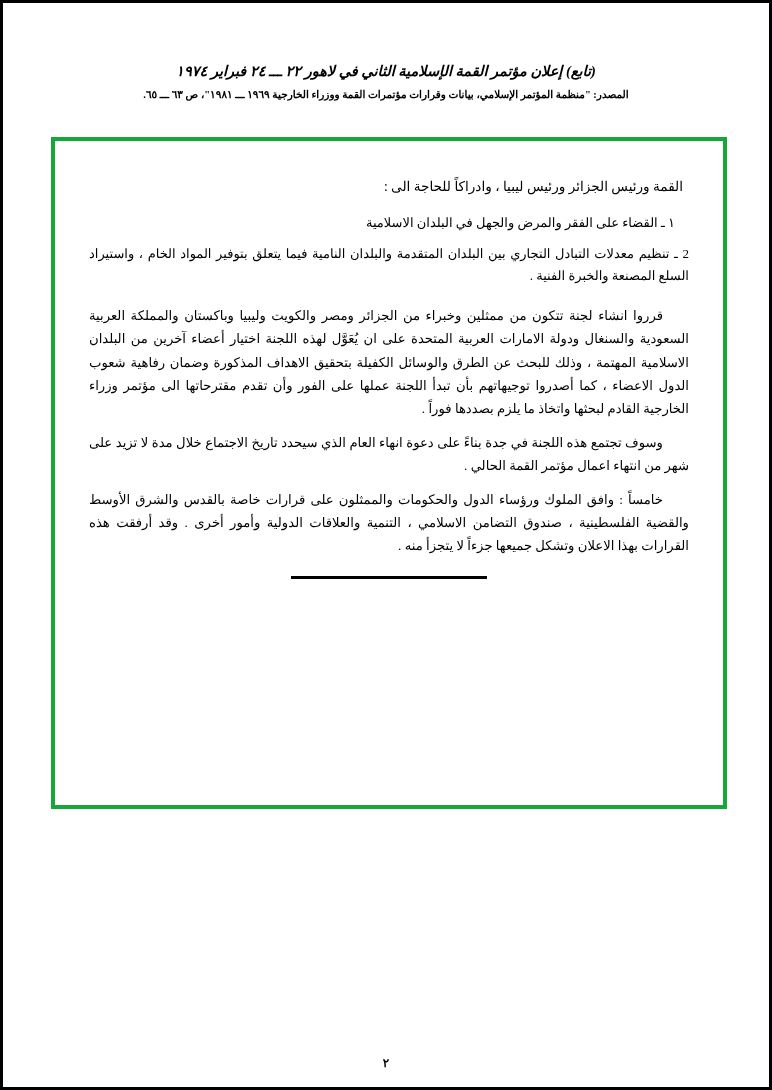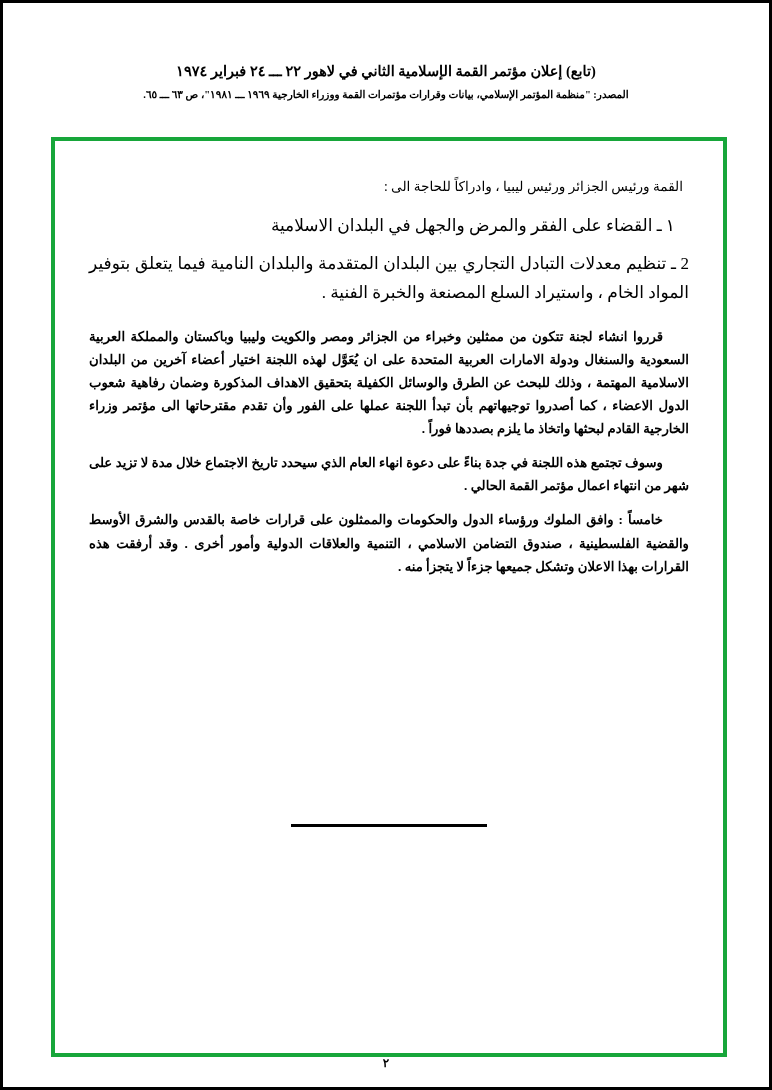--- a/index.html
+++ b/index.html
@@ -33,71 +33,71 @@
     right: 0;
     text-align: center;
     direction: rtl;
   }
   .header-title {
     font-size: 14.5px;
     font-weight: bold;
     letter-spacing: 0.2px;
     line-height: 1.4;
     color: #000;
+    font-style: italic;
   }
   .header-source {
     margin-top: 7px;
     font-size: 10.5px;
     font-weight: bold;
     line-height: 1.4;
     color: #000;
   }
 
   
   .content-box {
     position: absolute;
     top: 134px;
     left: 48px;
     width: 676px;
-    height: 920px;
+    height: 672px;
     box-sizing: border-box;
     border: 4px solid #17a63a;
     background: #ffffff;
   }
 
   .content-inner {
     position: absolute;
     top: 34px;
     right: 34px;
     left: 34px;
     direction: rtl;
     text-align: justify;
     text-justify: inter-word;
   }
 
   p.para {
     margin: 0 0 11px 0;
     font-size: 13.2px;
     line-height: 1.75;
     text-align: justify;
-    font-weight: bold;
   }
   p.para.indent {
     text-indent: 26px;
   }
   p.lead {
     margin: 0 0 14px 0;
     font-size: 13.6px;
     line-height: 1.7;
     text-align: right;
     padding-right: 6px;
   }
   p.item {
     margin: 0 0 9px 0;
-    font-size: 17px;
+    font-size: 13px;
     line-height: 1.7;
     text-align: justify;
   }
   p.item.centeredish {
     text-align: right;
     padding-right: 14px;
   }
   .block-gap {
     height: 8px;
   }

